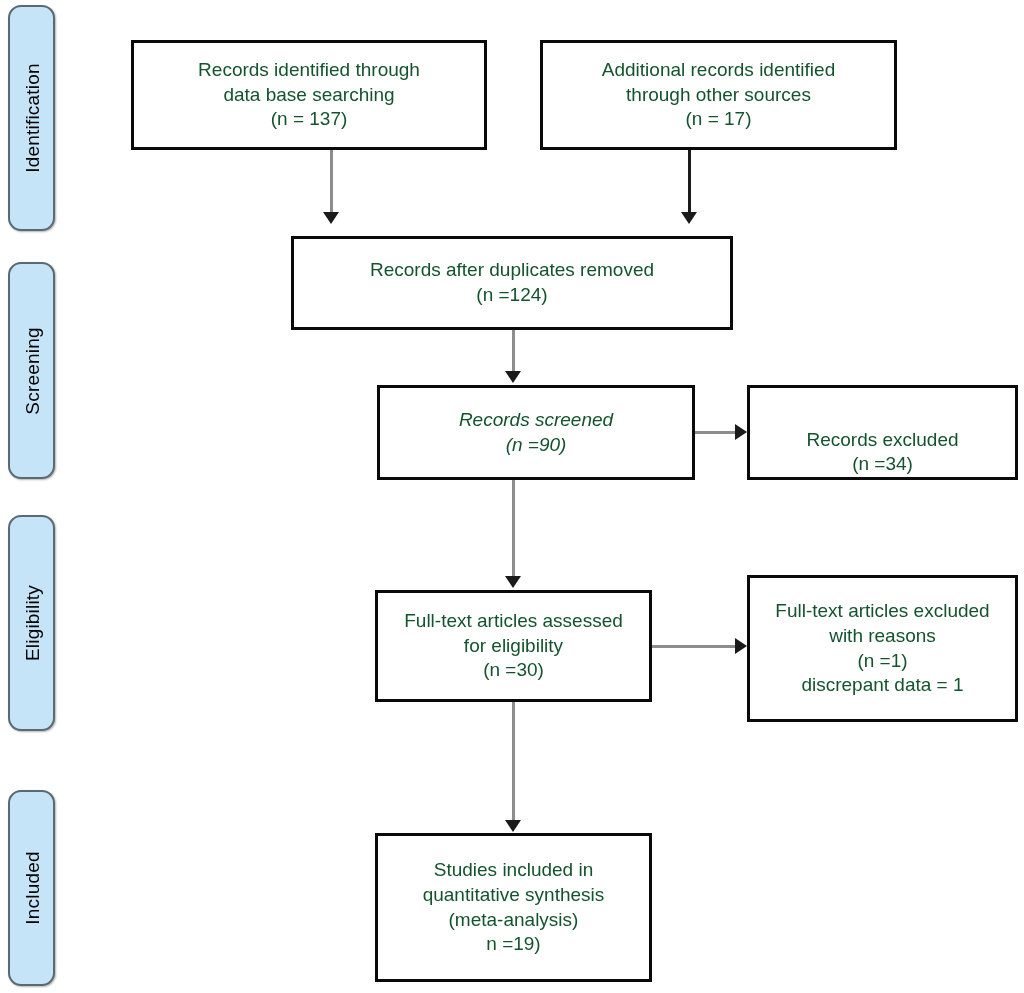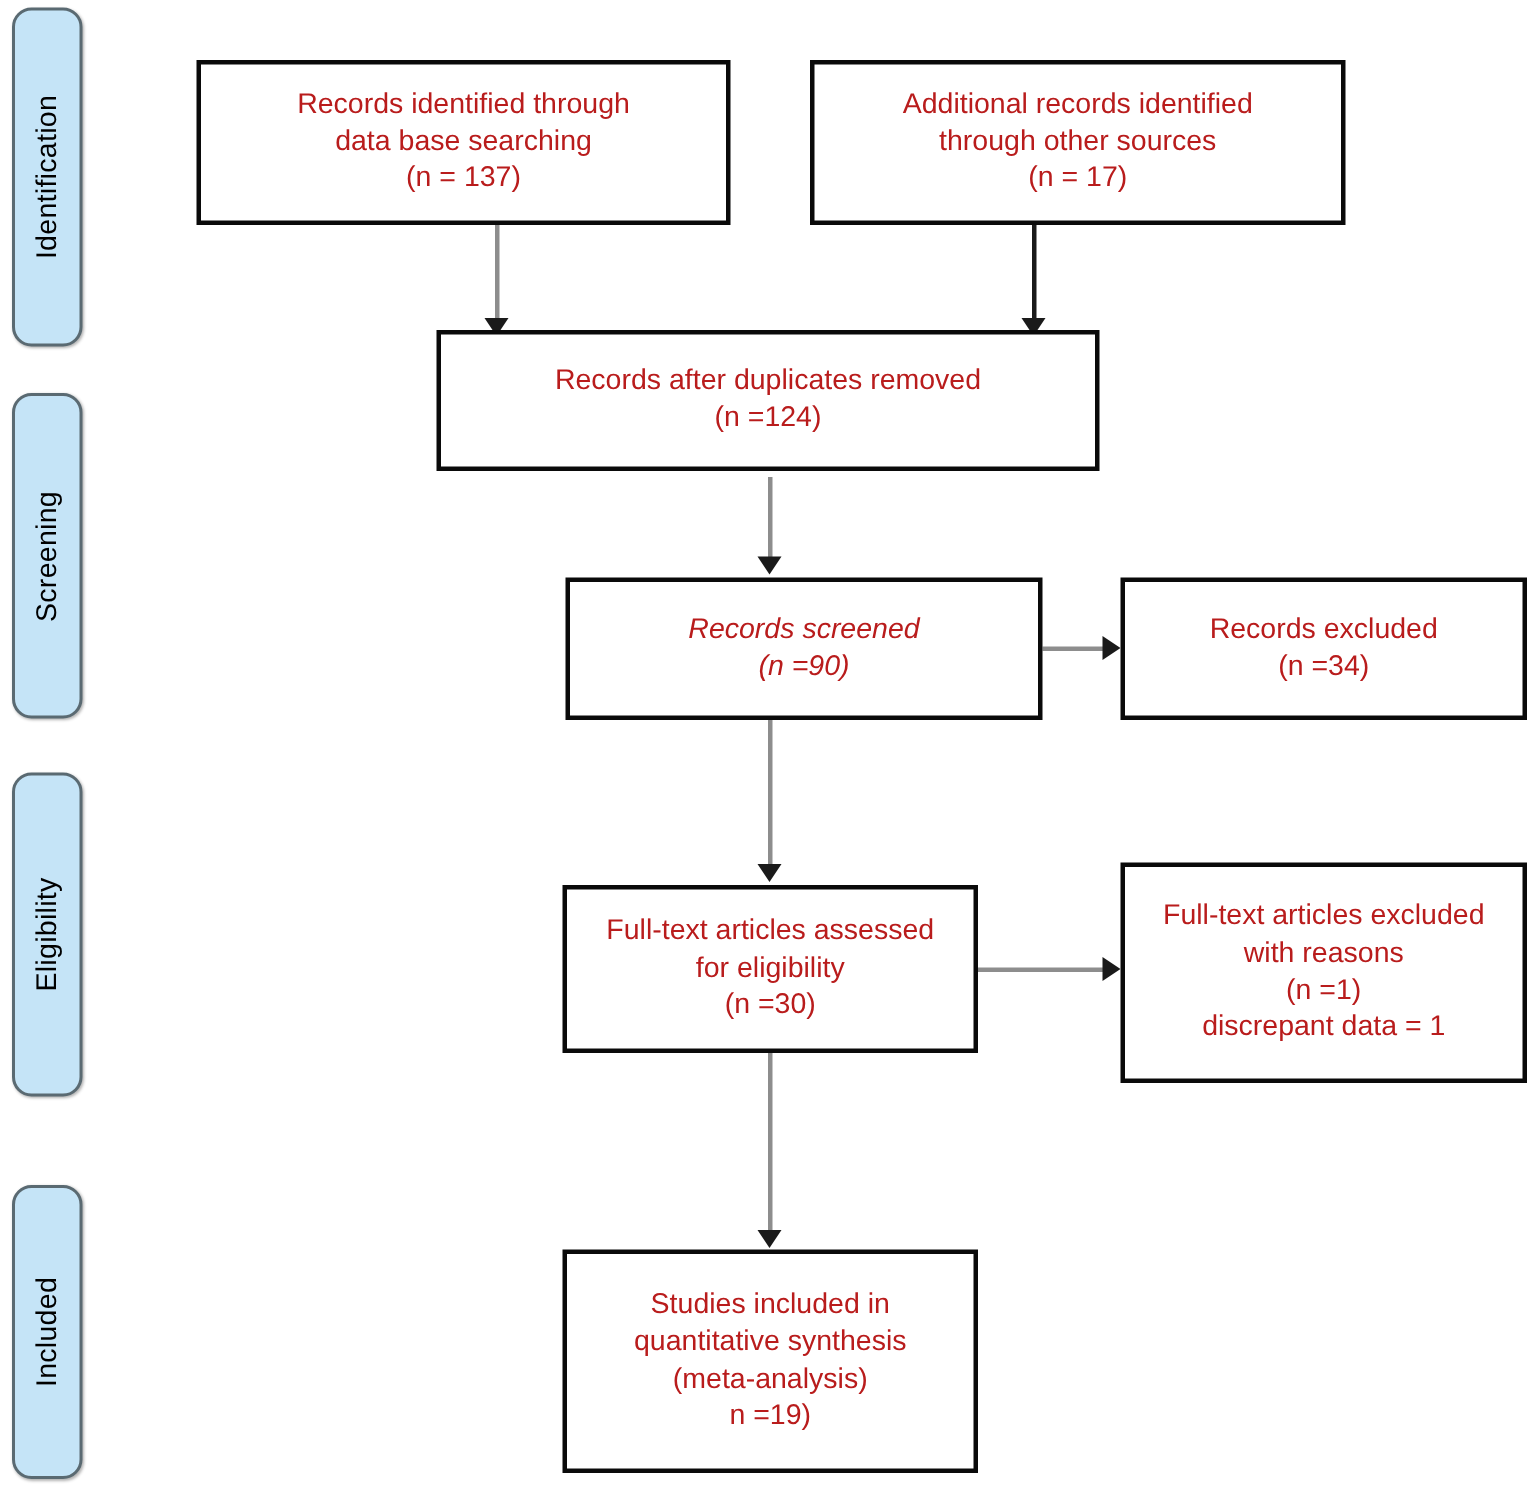--- a/index.html
+++ b/index.html
@@ -49,21 +49,21 @@
     background: #ffffff;
     border: 3px solid #0a0a0a;
     display: flex;
     align-items: center;
     justify-content: center;
     text-align: center;
   }
   .flow-box-text {
     font-size: 19px;
     line-height: 1.30;
-    color: #b91c1c;
+    color: #14532d;
     padding: 0 6px;
     white-space: pre-line;
   }
 
   
   .connector-v {
     position: absolute;
     width: 3px;
     background: #8d8d8d;
   }
@@ -139,31 +139,31 @@
 data base searching
 (n = 137)</span>
   </div>
 
   <div class="flow-box" style="left:540px; top:40px; width:357px; height:110px;">
     <span class="flow-box-text">Additional records identified
 through other sources
 (n = 17)</span>
   </div>
 
-  <div class="flow-box" style="left:291px; top:220px; width:442px; height:94px;">
+  <div class="flow-box" style="left:291px; top:236px; width:442px; height:94px;">
     <span class="flow-box-text">Records after duplicates removed
 (n =124)</span>
   </div>
 
   <div class="flow-box" style="left:377px; top:385px; width:318px; height:95px;font-style:italic;">
     <span class="flow-box-text">Records screened
 (n =90)</span>
   </div>
 
-  <div class="flow-box" style="left:747px; top:385px; width:271px; height:95px;">
+  <div class="flow-box" style="left:747px; top:385px; width:271px; height:95px;align-items:flex-end;">
     <span class="flow-box-text">Records excluded
 (n =34)</span>
   </div>
 
   <div class="flow-box" style="left:375px; top:590px; width:277px; height:112px;">
     <span class="flow-box-text">Full-text articles assessed
 for eligibility
 (n =30)</span>
   </div>
 

